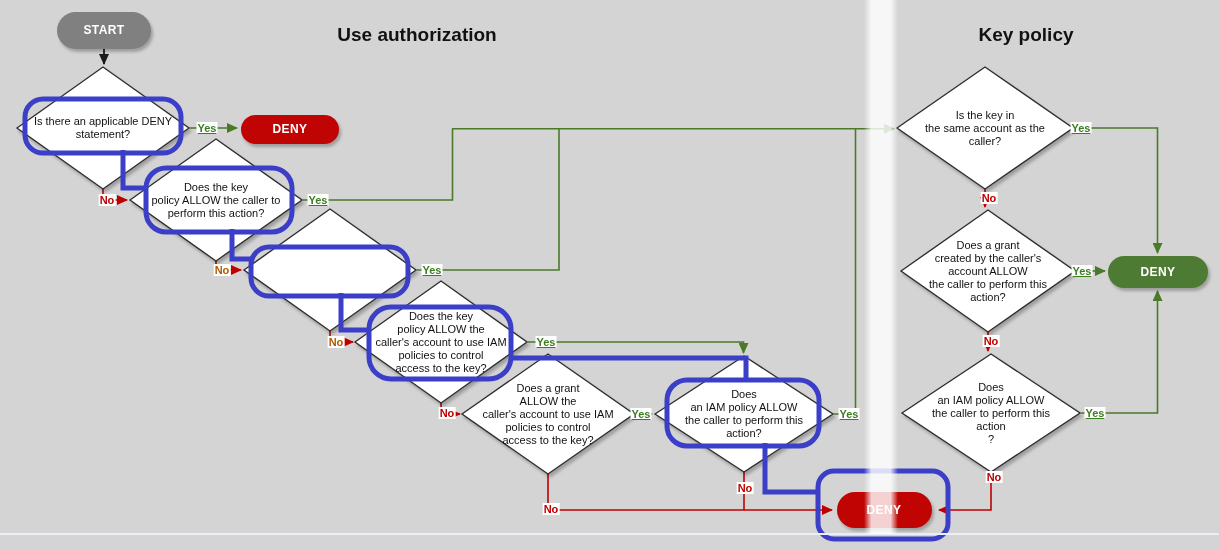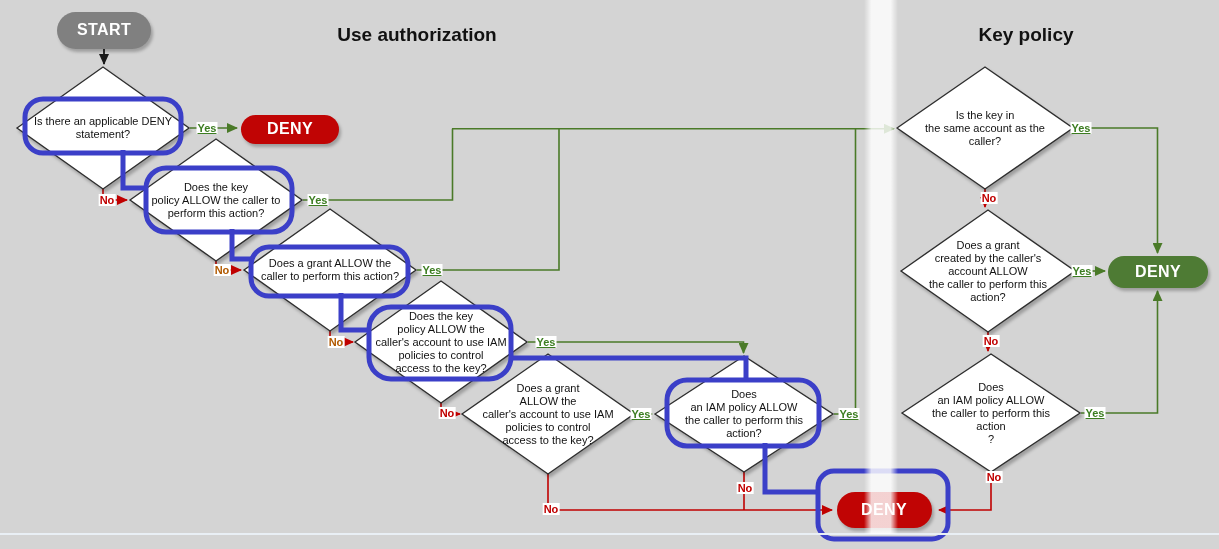--- a/index.html
+++ b/index.html
@@ -20,21 +20,21 @@
   .shapes{filter:drop-shadow(2px 3px 1.5px rgba(0,0,0,.25));}
   .diamond{fill:#ffffff;stroke:var(--diamond-border);stroke-width:1.4;}
   .pill-gray{fill:var(--gray-pill);}
   .pill-red{fill:var(--red-pill);}
   .pill-green{fill:var(--green-pill);}
   .hl{fill:none;stroke:var(--blue);stroke-width:5;}
 
   
   .lab{position:absolute;transform:translate(-50%,-50%);text-align:center;white-space:pre-line;}
   .q{font-size:11px;line-height:13px;color:#111;width:170px;}
-  .pill-text{font-size:16px;font-weight:bold;color:#fff;letter-spacing:.4px;}
+  .pill-text{font-size:12px;font-weight:bold;color:#fff;letter-spacing:.4px;}
   .title{font-size:19px;font-weight:bold;color:#111;white-space:nowrap;text-align:right;}
   .tag{font-size:11px;font-weight:bold;background:#fff;padding:0 1px;line-height:12px;white-space:nowrap;}
   .tag-yes{color:var(--yes-green);text-decoration:underline;}
   .tag-no{color:var(--red);}
   .tag-no-orange{color:var(--orange);}
 
   .separator{position:absolute;left:0;top:533px;width:1219px;height:2px;background:var(--separator);}
   .strip{position:absolute;left:864px;top:0;width:34px;height:534px;pointer-events:none;
     background:linear-gradient(90deg,rgba(255,255,255,0) 0%,rgba(255,255,255,.82) 22%,rgba(255,255,255,.82) 78%,rgba(255,255,255,0) 100%);}
 </style>
@@ -119,22 +119,20 @@
   <div class="lab pill-text" style="left:104px;top:30px">START</div>
   <div class="lab pill-text" style="left:290px;top:129px">DENY</div>
   <div class="lab pill-text" style="left:884px;top:510px">DENY</div>
   <div class="lab pill-text" style="left:1158px;top:272px">DENY</div>
 
   <div class="lab q" style="left:103px;top:128px">Is there an applicable DENY
 statement?</div>
   <div class="lab q" style="left:216px;top:200px">Does the key
 policy ALLOW the caller to
 perform this action?</div>
-  <div class="lab q" style="left:330px;top:270px">Does a grant ALLOW the
-caller to perform this action?</div>
   <div class="lab q" style="left:441px;top:342px">Does the key
 policy ALLOW the
 caller's account to use IAM
 policies to control
 access to the key?</div>
   <div class="lab q" style="left:548px;top:414px">Does a grant
 ALLOW the
 caller's account to use IAM
 policies to control
 access to the key?</div>

